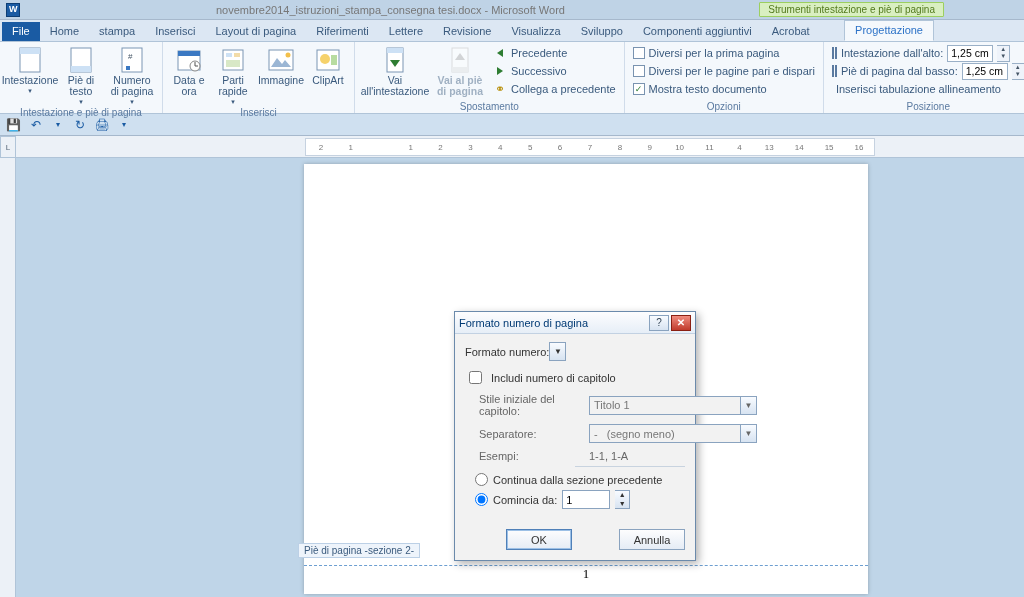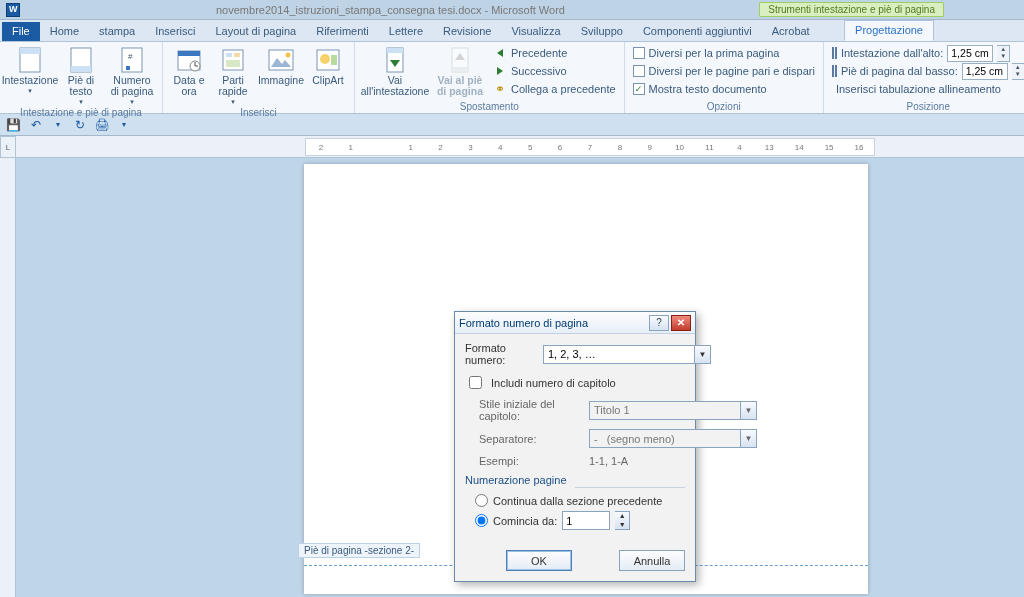--- a/index.html
+++ b/index.html
@@ -369,21 +369,20 @@
     <div class="dialog-title">
       <span>Formato numero di pagina</span>
       <span class="spacer"></span>
       <span class="dtl-btn">?</span>
       <span class="dtl-btn close">✕</span>
     </div>
     <div class="dialog-body">
       <div class="form-row">
         <label>Formato numero:</label>
         <div class="combo">
-          <input value="1, 2, 3, …" style="">
           <span class="cbbtn">▼</span>
         </div>
       </div>
       <div class="section-row">
         <input type="checkbox" style="">
         <span>Includi numero di capitolo</span>
       </div>
       <div class="form-row indent">
         <label>Stile iniziale del capitolo:</label>
         <div class="combo disabled">
@@ -396,21 +395,20 @@
         <div class="combo disabled">
           <input disabled="" value="-   (segno meno)" style="">
           <span class="cbbtn">▼</span>
         </div>
       </div>
       <div class="form-row indent">
         <label>Esempi:</label>
         <span>1-1, 1-A</span>
       </div>
 
-      <div class="legend">Numerazione pagine</div>
       <div class="legend-line"></div>
 
       <div class="radio-row">
         <input type="radio" name="num" style="">
         <span>Continua dalla sezione precedente</span>
       </div>
       <div class="radio-row">
         <input type="radio" name="num" checked="" style="">
         <span>Comincia da:</span>
         <input class="numeric" value="1" style="">

